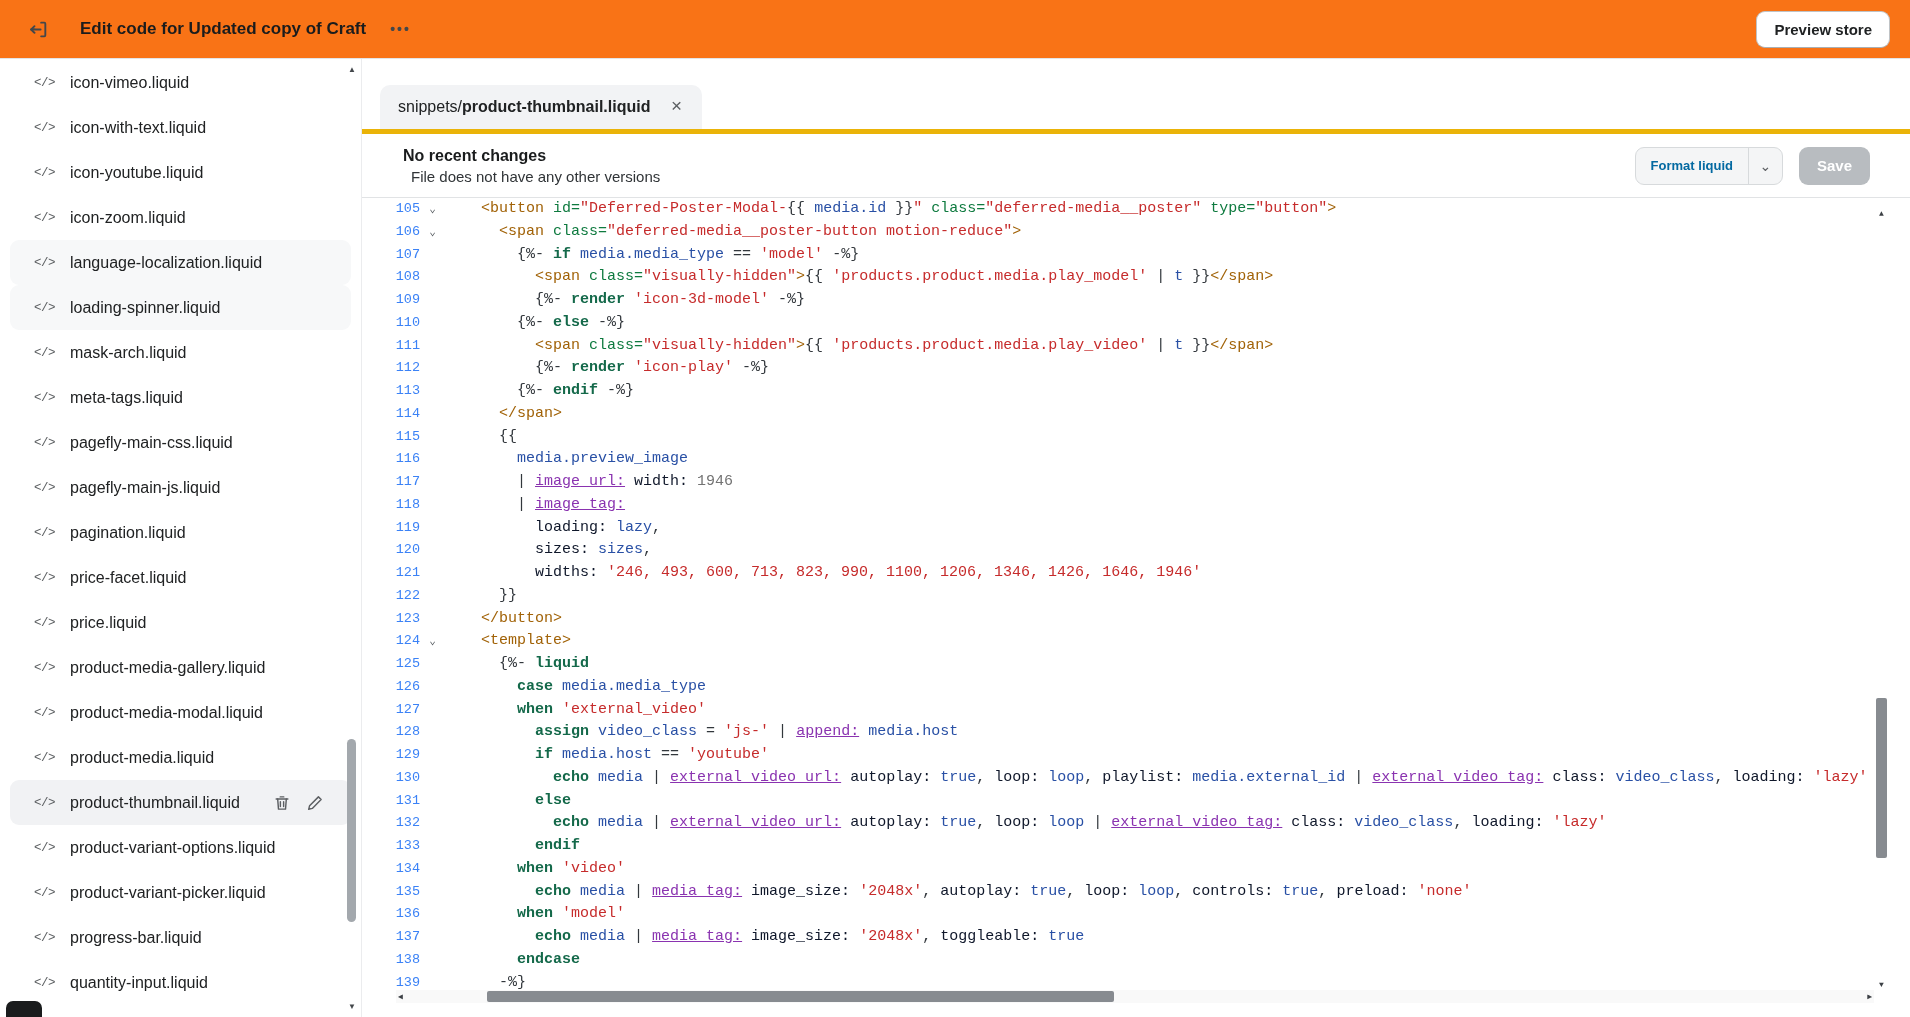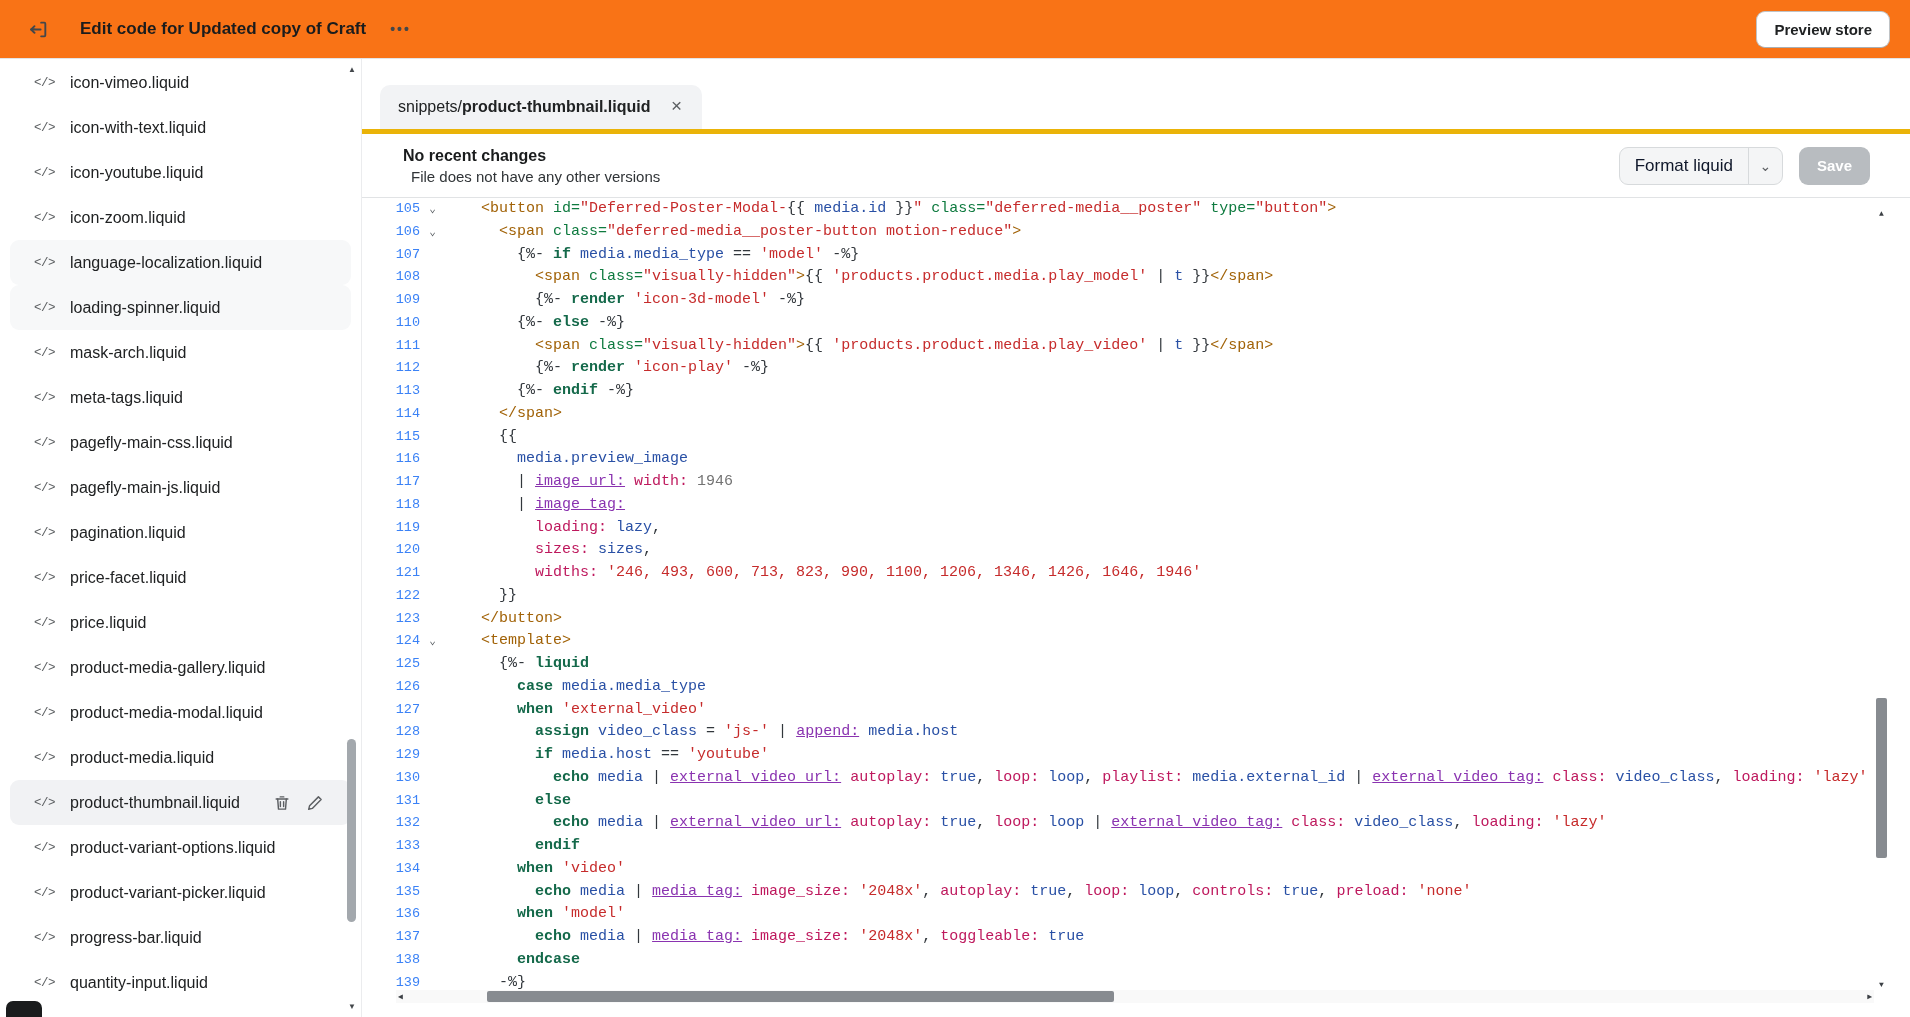--- a/index.html
+++ b/index.html
@@ -43,41 +43,41 @@
   .tab-row { height:75px; display:flex; align-items:flex-end; padding-left:18px; border-bottom:5px solid #eab308; }
   .tab { height:44px; background:#f2f3f5; border-radius:10px 10px 0 0; display:flex; align-items:center; padding:0 14px 0 18px; font-size:16px; color:#202223; cursor:pointer; }
   .tab-name { font-weight:700; }
   .tab-close { margin-left:14px; font-size:19px; color:#5c5f62; width:24px; height:24px; line-height:22px; text-align:center; border-radius:6px; cursor:pointer; }
 
   .status-row { height:64px; border-bottom:1px solid #e1e3e5; display:flex; align-items:center; padding:0 40px 0 41px; }
   .status-title { font-size:16px; font-weight:700; color:#1a1c1d; }
   .status-sub { font-size:15px; color:#303437; margin-top:3px;margin-left:8px; }
   .status-actions { margin-left:auto; display:flex; align-items:center; gap:16px; }
   .format-btn { display:flex; align-items:stretch; height:38px; border:1px solid #d7dadc; background:#f4f5f6; border-radius:9px; overflow:hidden; }
-  .format-label { display:flex; align-items:center; padding:0 15px; font-size:17px; color:#0f172a; font-weight:400; cursor:default; }
+  .format-label { display:flex; align-items:center; padding:0 15px; font-size:13px; color:#0369a1; font-weight:700; cursor:default; }
   .format-divider { width:1px; background:#d7dadc; }
   .format-caret { display:flex; align-items:center; justify-content:center; width:33px; color:#5c5f62; font-size:14px; cursor:pointer; }
   .save-btn { height:38px; padding:0 18px; background:#b8bcc0; color:#fff; font-size:15px; font-weight:700; border:none; border-radius:9px; font-family:inherit; cursor:default; }
 
   
   .code-area { flex:1; position:relative; overflow:hidden; background:#fff;
     font-family:"Liberation Mono","DejaVu Sans Mono",monospace; font-size:15px; line-height:22.75px; }
   .code-scroll { position:absolute; top:0; left:0; }
   .code-line { display:flex; white-space:pre; height:22.75px; }
   .g-num { width:58px; flex:none; text-align:right; color:#3b82f6; font-size:13.5px; }
   .g-fold { width:25px; flex:none; text-align:center; color:#565b60; font-size:11px; cursor:pointer; }
   .l-text { white-space:pre; }
 
   .tok-p { color:#32373c; }
   .tok-t { color:#a16207; }
   .tok-a { color:#0e7a3f; }
   .tok-s { color:#c62b2b; }
   .tok-k { color:#14694a; font-weight:bold; }
   .tok-f { color:#8a33b0; text-decoration:underline; }
-  .tok-m { color:#be185d;text-align:right; }
+  .tok-m { color:#0f172a;text-align:right; }
   .tok-v { color:#2950a5; }
   .tok-n { color:#737373;text-align:right; }
 
   .v-scrollbar { position:absolute; top:3px; bottom:18px; right:22px; width:13px; }
   .v-arrow { position:absolute; width:13px; text-align:center; font-size:8px; color:#3c4045; left:0; cursor:pointer; }
   .v-arrow.up { top:2px; } .v-arrow.down { bottom:2px; }
   .v-thumb { position:absolute; left:1px; width:11px; top:497px; height:160px; background:#878b90; border-radius:2px; cursor:pointer; }
 
   .h-scrollbar { position:absolute; left:34px; right:36px; bottom:14px; height:13px; background:rgba(248,248,249,.92); }
   .h-arrow { position:absolute; top:0; height:13px; line-height:13px; font-size:8px; color:#3c4045; cursor:pointer; }

